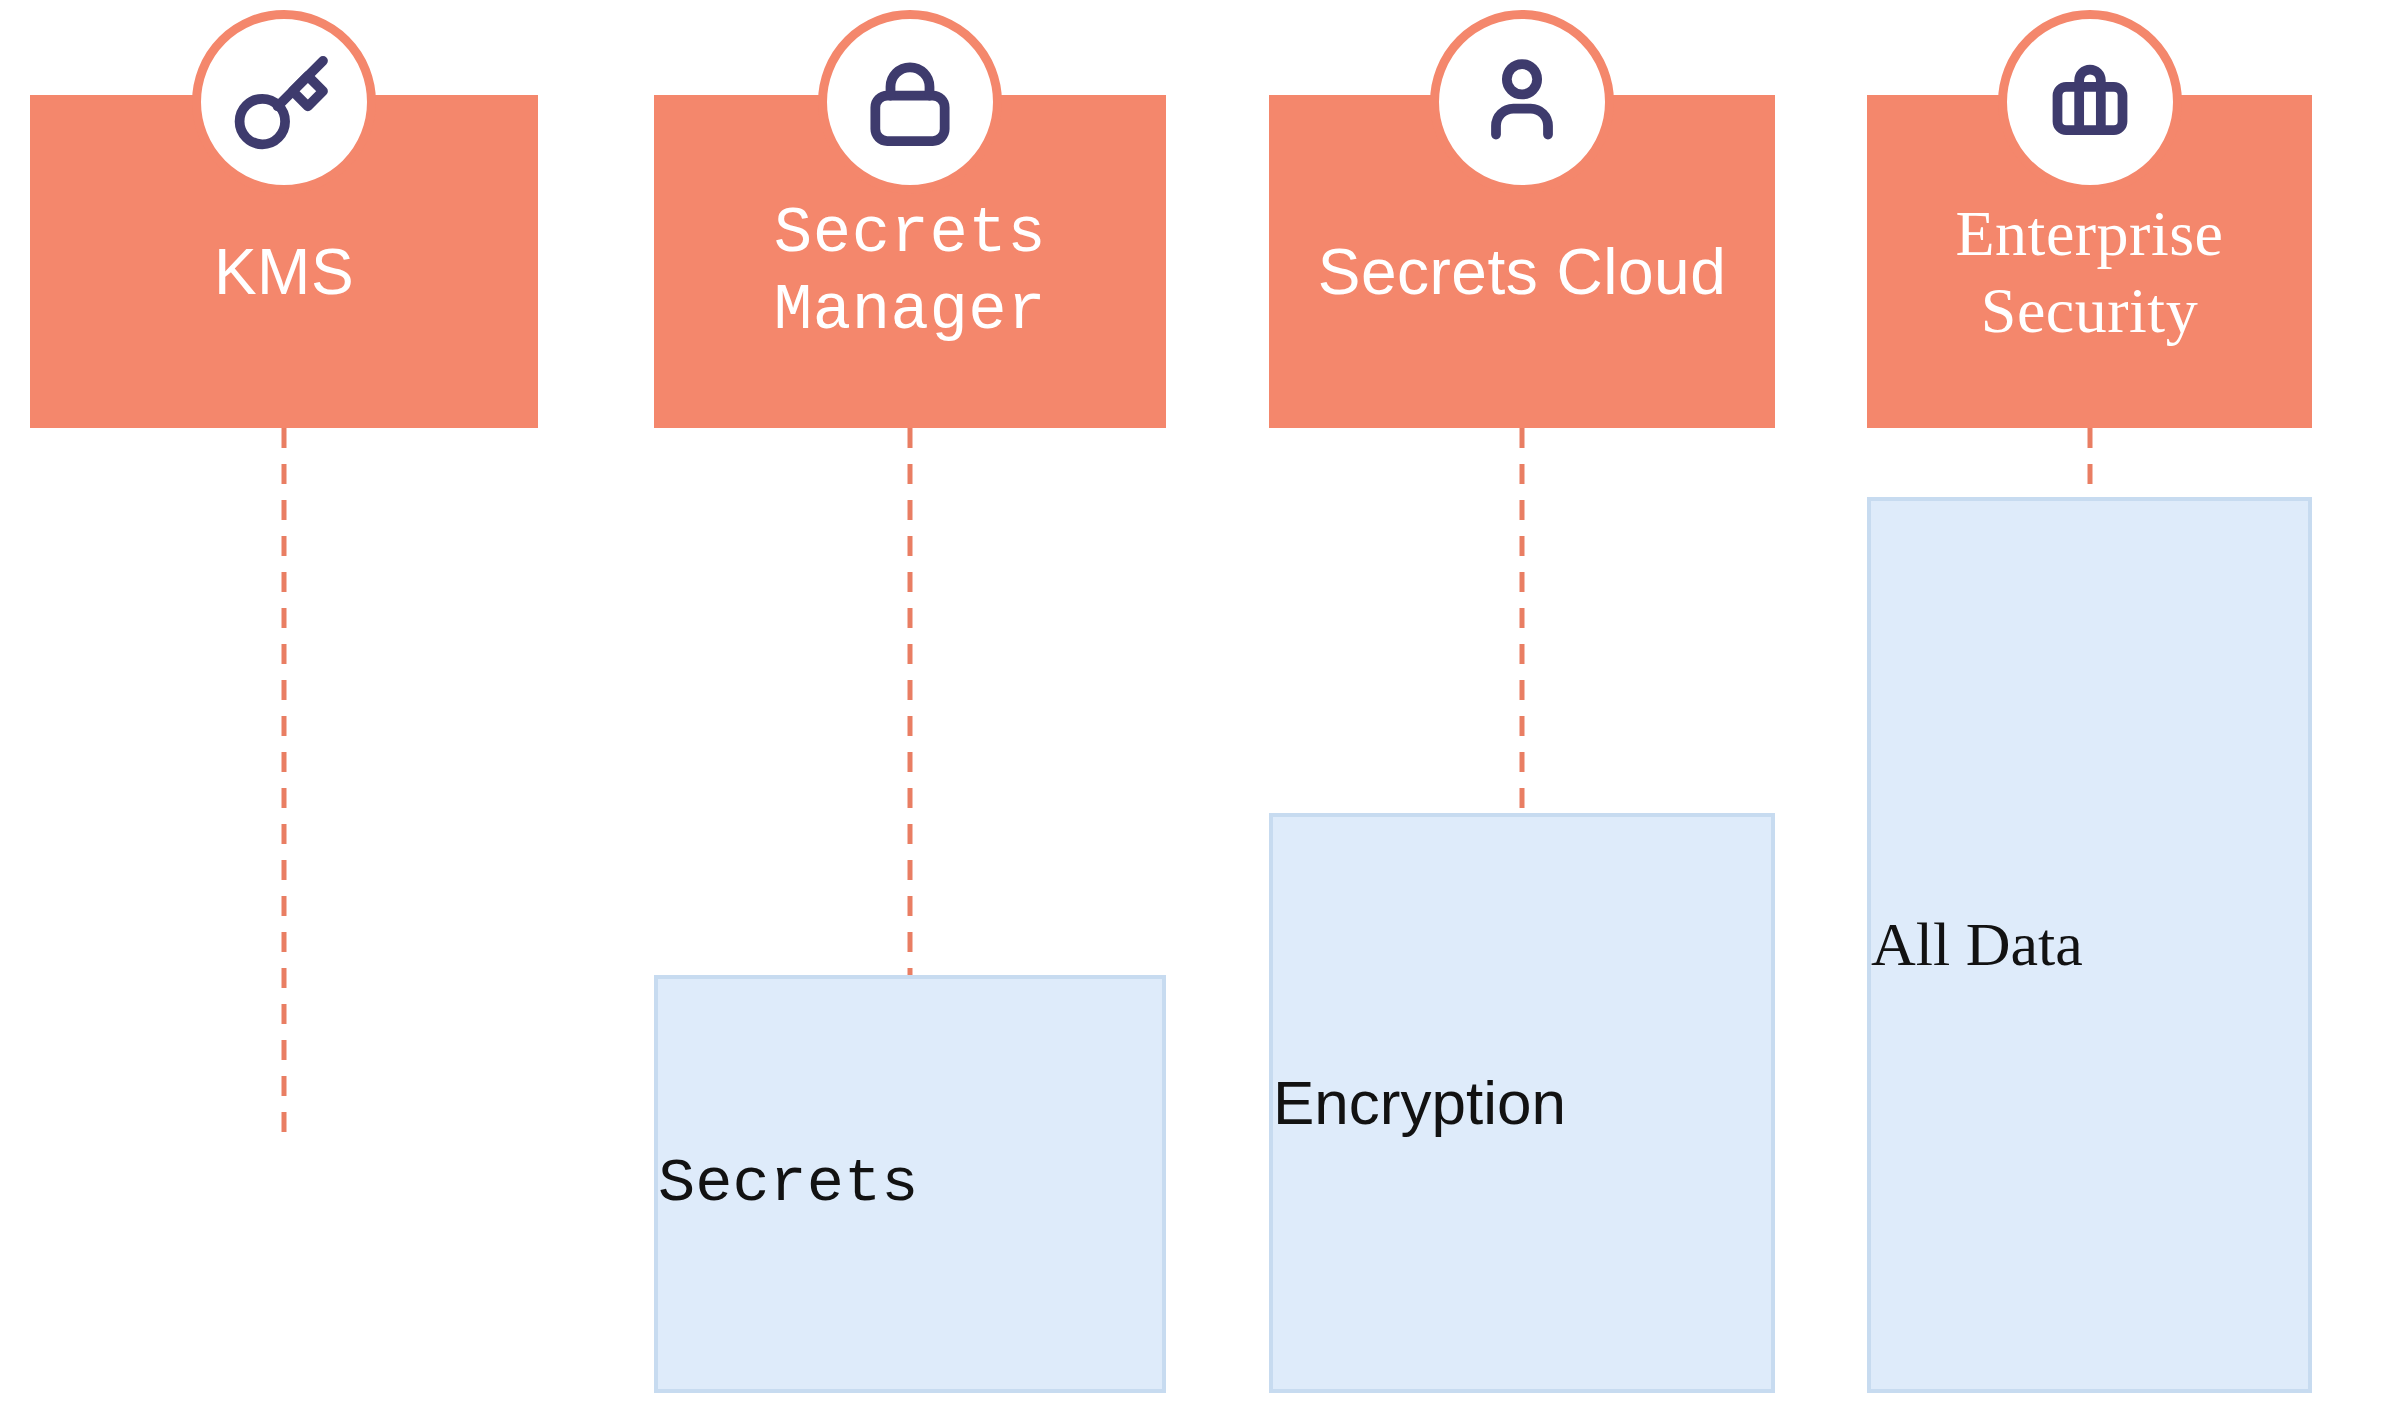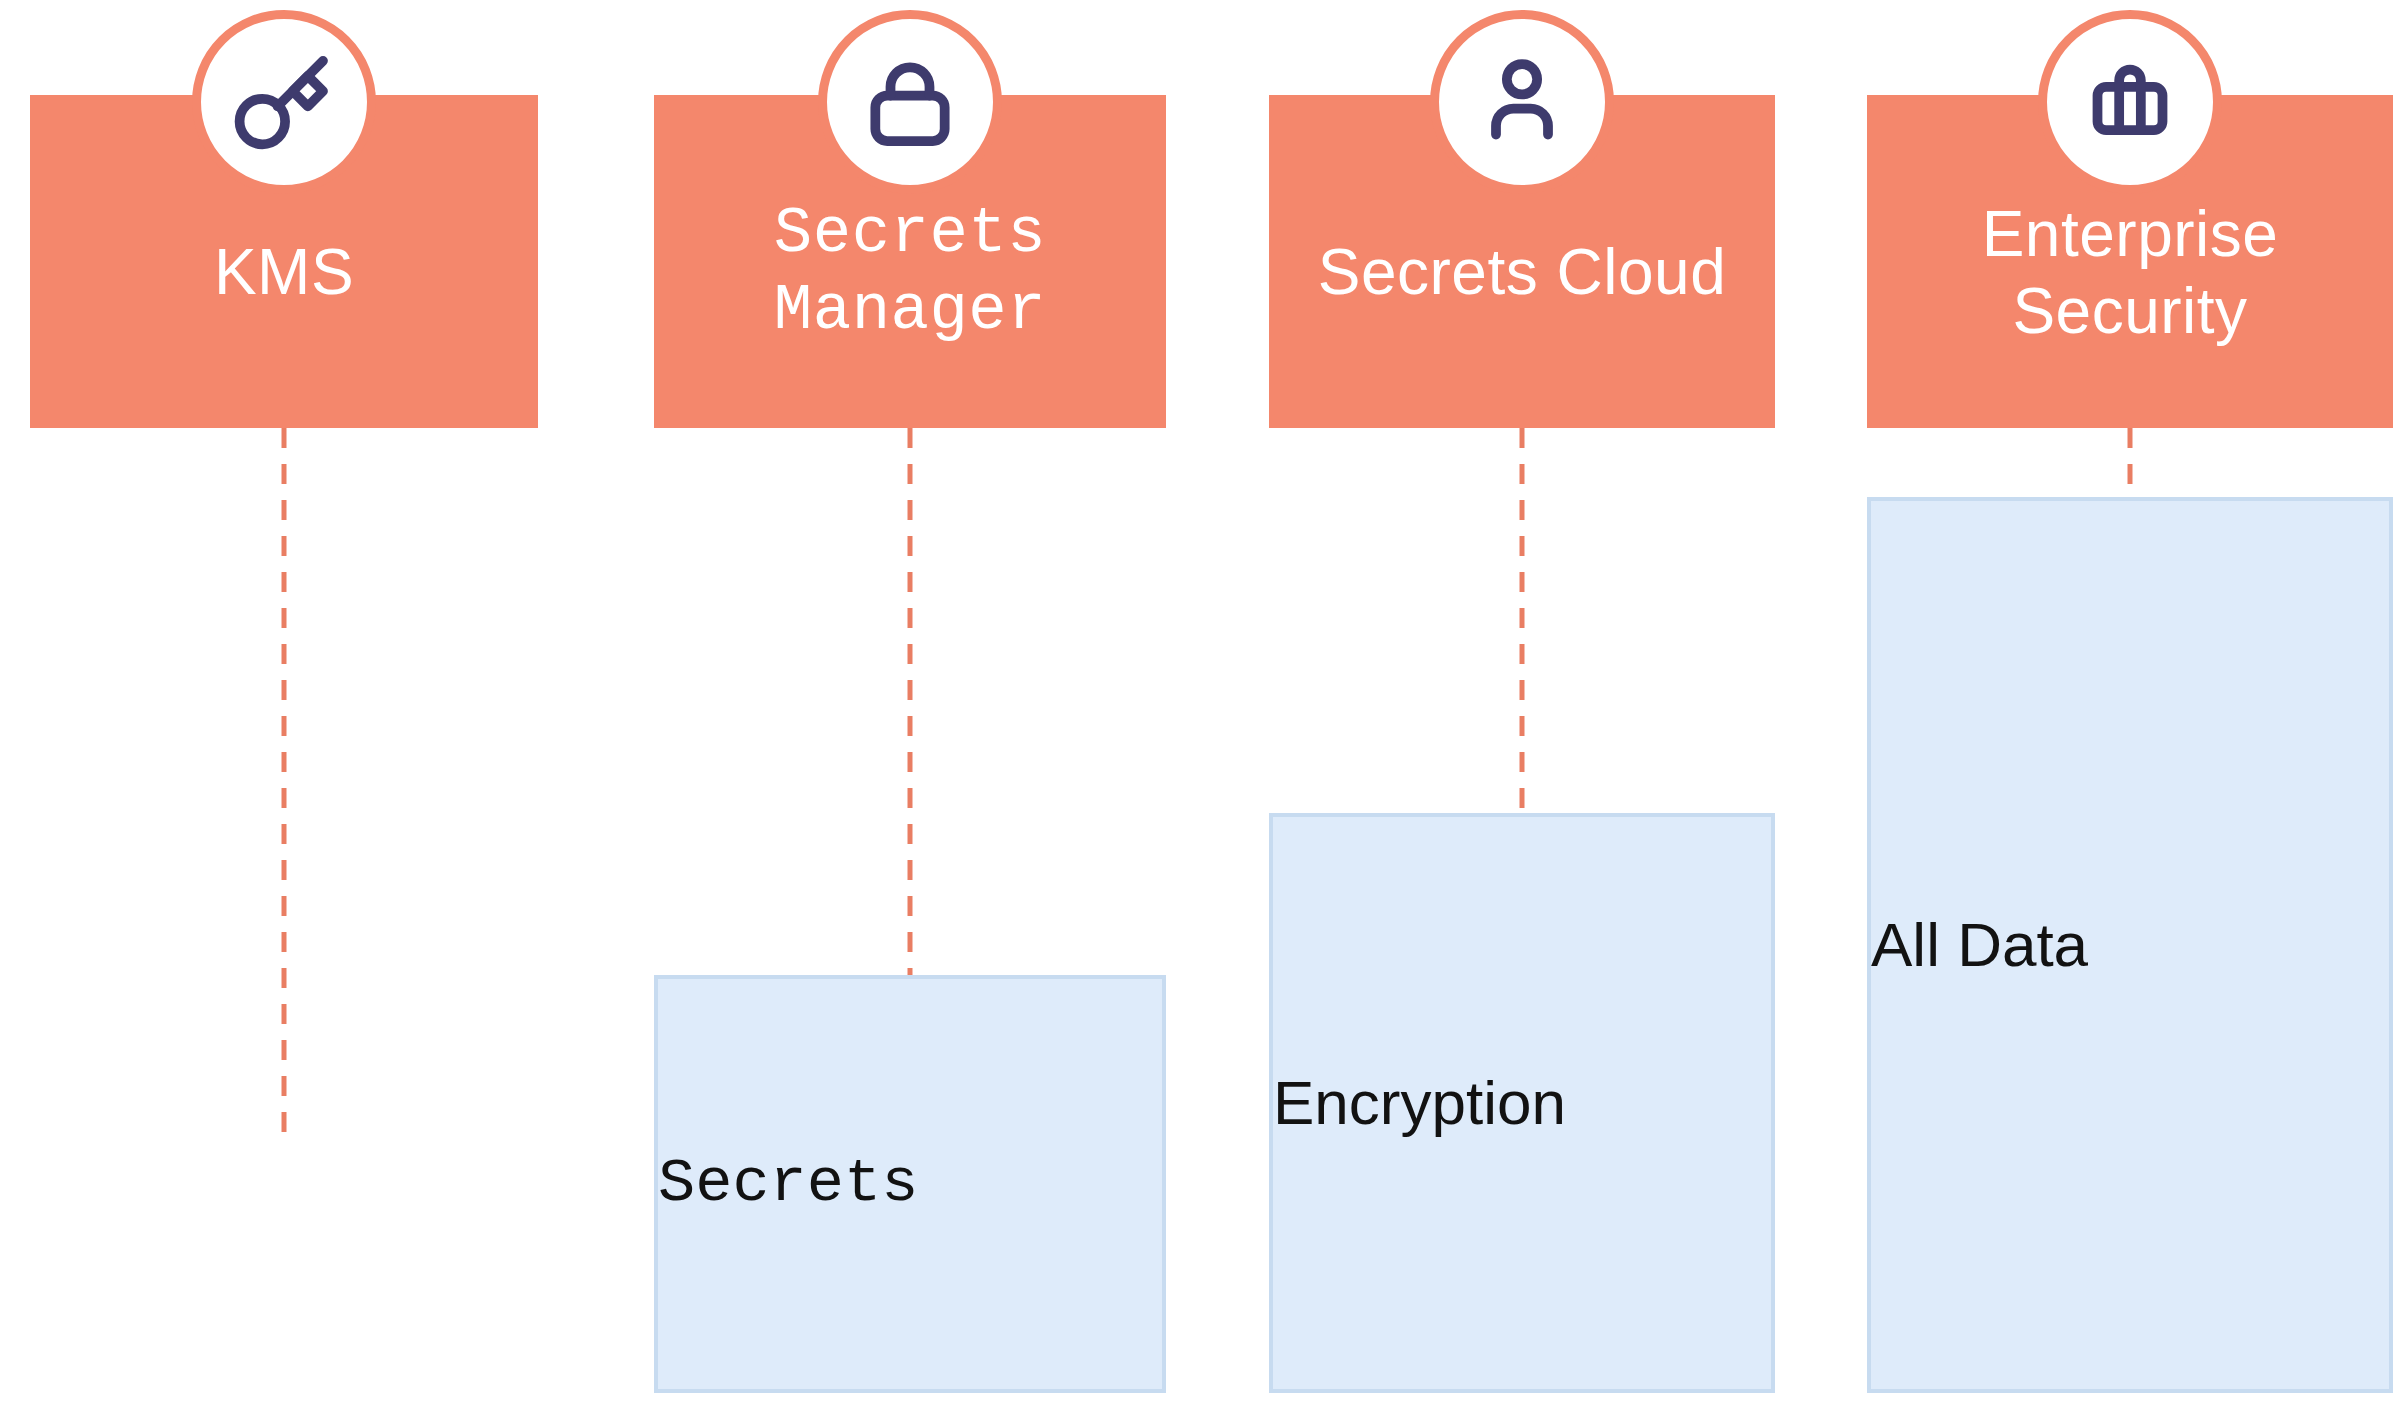--- a/index.html
+++ b/index.html
@@ -17,21 +17,21 @@
     padding-left: 16px;
   }
   .column {
     position: absolute;
     top: 0;
     height: 1414px;
   }
   .col1 { left: 30px;   width: 508px; }
   .col2 { left: 654px;  width: 512px; font-family: Liberation Mono, monospace; }
   .col3 { left: 1269px; width: 506px; }
-  .col4 { left: 1867px; width: 526px; }
+  .col4 { left: 1867px; width: 445px; font-family: Liberation Serif, serif; }
 
   
   .service-box {
     position: absolute;
     top: 95px;
     left: 0;
     width: 100%;
     height: 333px;
     background: #F4876C;
     display: flex;

